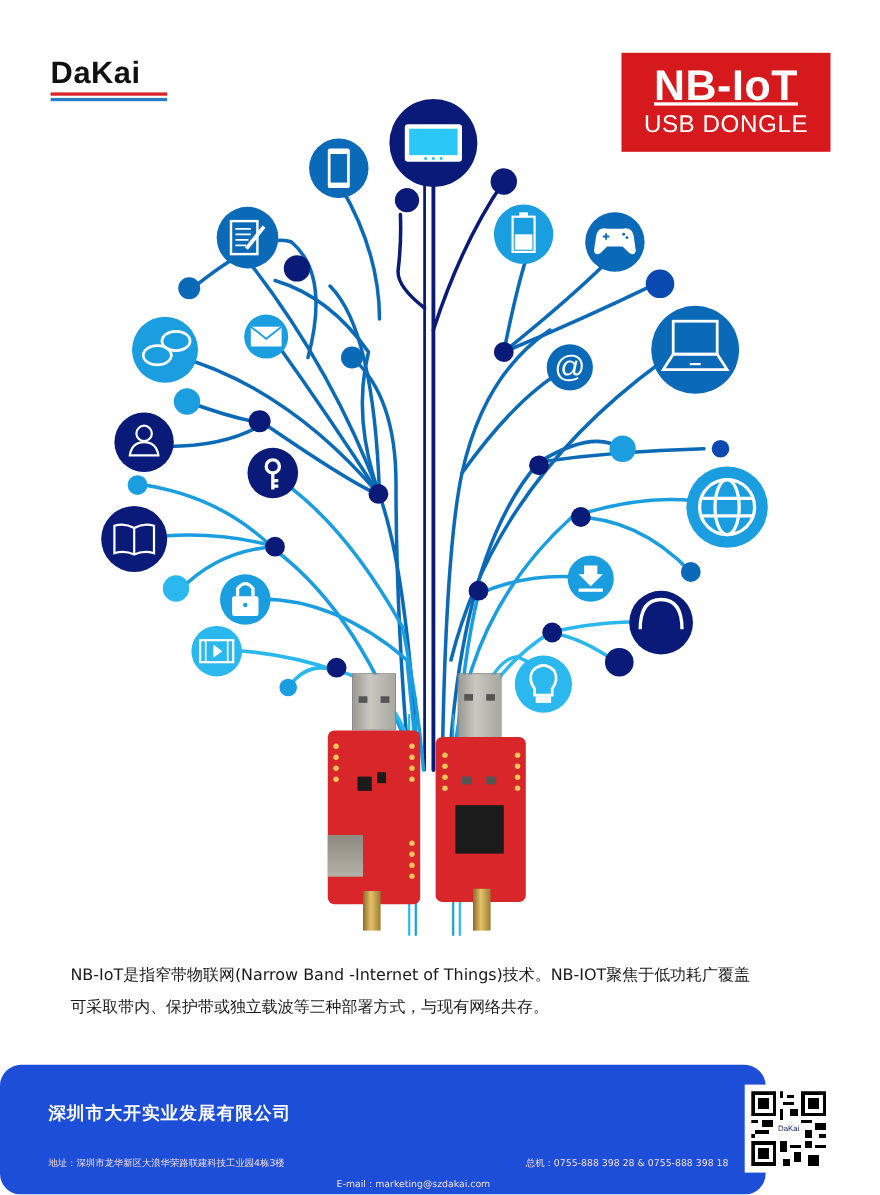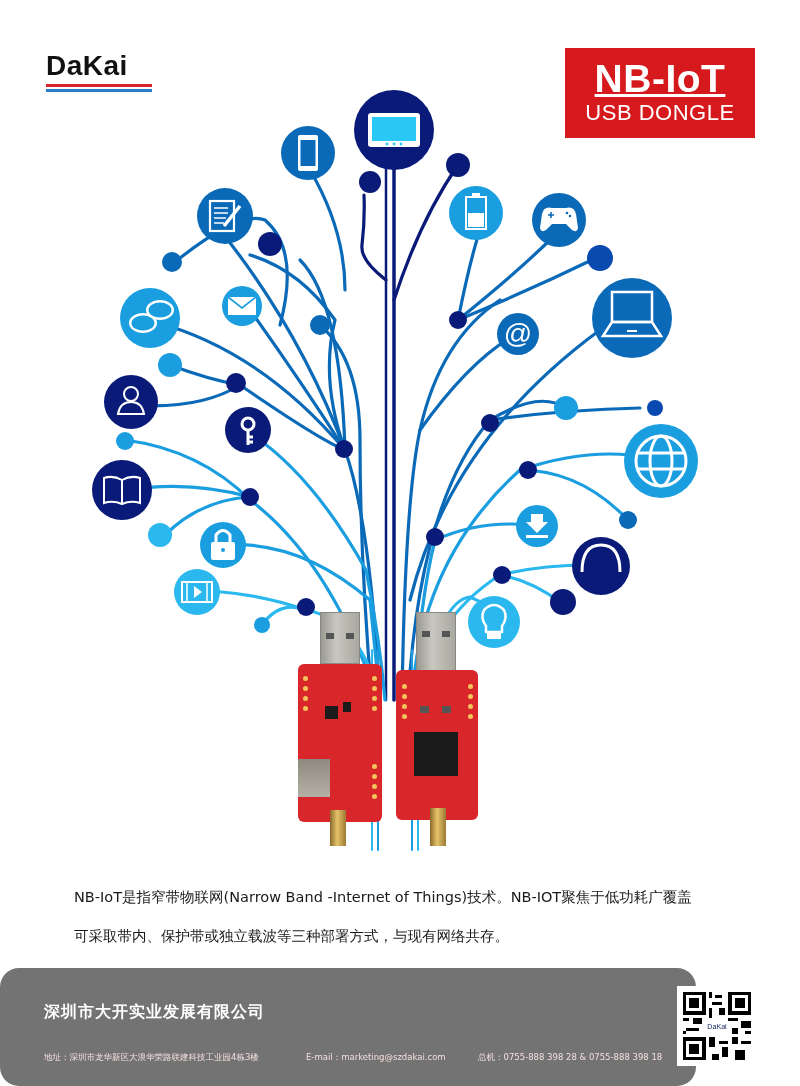--- a/index.html
+++ b/index.html
@@ -21,27 +21,27 @@
   .dongle { position: absolute; }
   .usb-plug { position: absolute; background: linear-gradient(90deg,#9a9a92,#c8c8c0 40%,#a8a89f); border: 1px solid #888; }
   .usb-hole { position: absolute; width: 8px; height: 6px; background: #555; }
   .pcb { position: absolute; background: #d9262b; border-radius: 6px; }
   .chip { position: absolute; background: #1b1b1b; }
   .sim { position: absolute; background: linear-gradient(#8f8a80,#b5b0a5); }
   .sma { position: absolute; background: linear-gradient(90deg,#8a6a2a,#e6c36a 45%,#9a7a35); }
   .pad { position: absolute; width: 5px; height: 5px; border-radius: 50%; background: #f2c45a; }
 
   .desc { position: absolute; left: 62px; top: 872px; width: 680px; font-size: 14.5px; line-height: 27px; color: #1a1a1a; text-align: justify; }
-  .desc p { margin: 12px; }
-
-  .footer { position: absolute; left: 0; top: 968px; width: 696px; height: 118px; background: #737373; color: #fff; border-radius: 19px; }
+  .desc p { margin: 2px; }
+
+  .footer { position: absolute; left: 0; top: 968px; width: 696px; height: 118px; background: #1d4ed8; color: #fff; border-radius: 19px; }
   .company { position: absolute; left: 44px; top: 34px; font-size: 16px; font-weight: bold; letter-spacing: 1px; }
   .addr, .email, .phone { position: absolute; top: 84px; font-size: 8.5px; color: #f5dede; }
   .addr { left: 44px; }
-  .email { left: 306px; }
+  .email { left: 306px; margin-top: 19px; }
   .phone { left: 478px; }
   .qr { position: absolute; left: 677px; top: 18px; width: 80px; height: 80px; background: #fff; padding: 6px; }
 </style>
 </head>
 <body>
 
 <div class="logo">
   <div class="logo-text">DaKai</div>
   <div class="logo-line red"></div>
   <div class="logo-line blue"></div>

